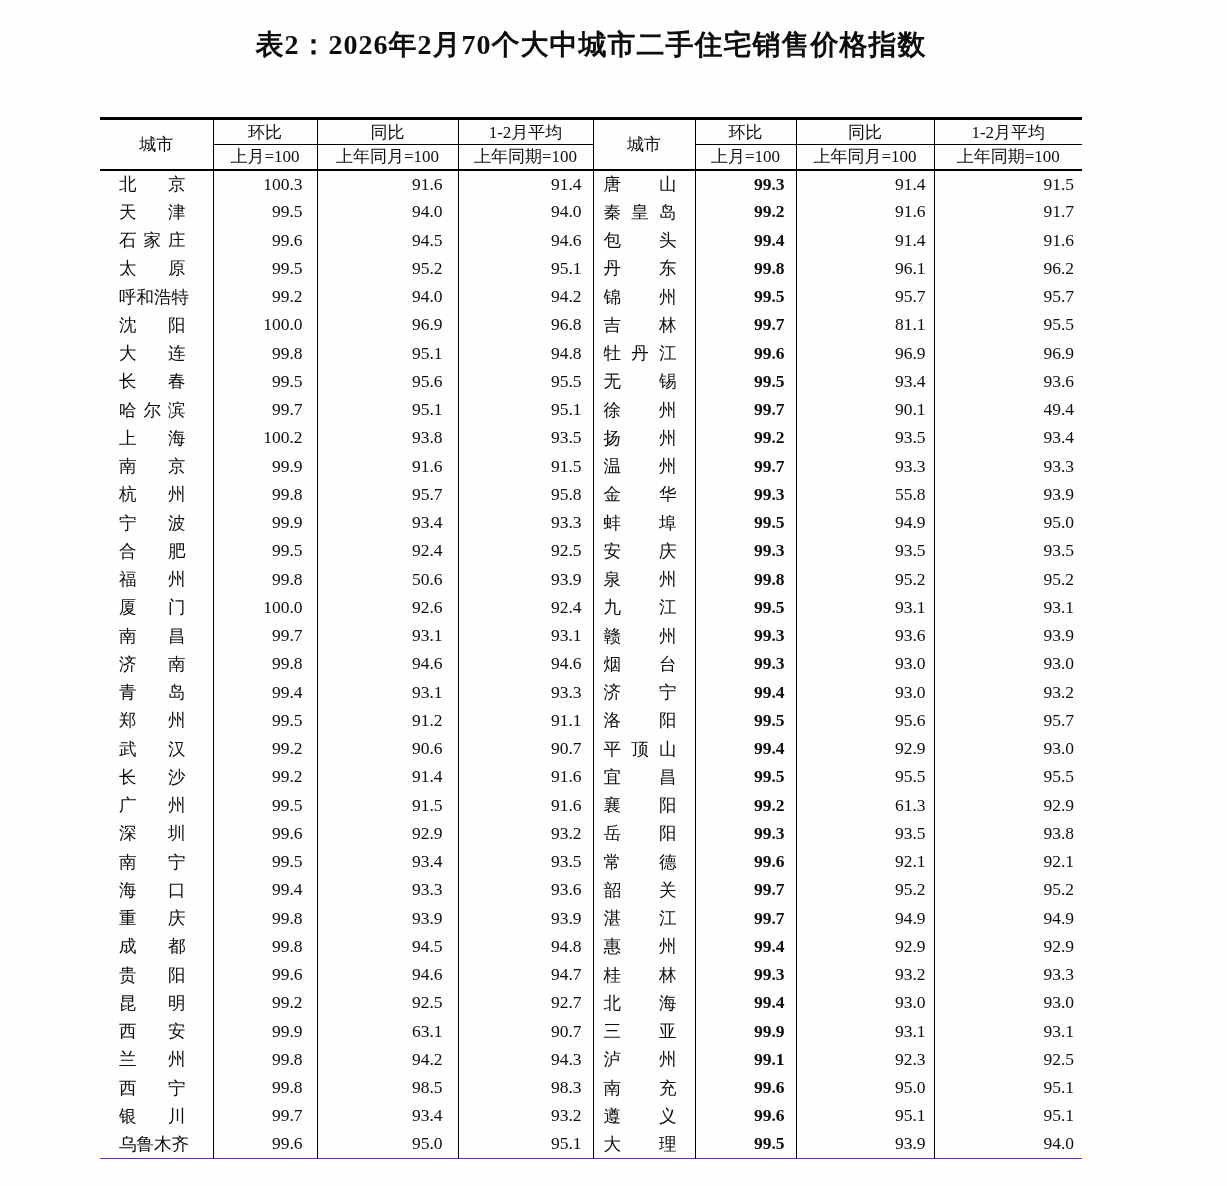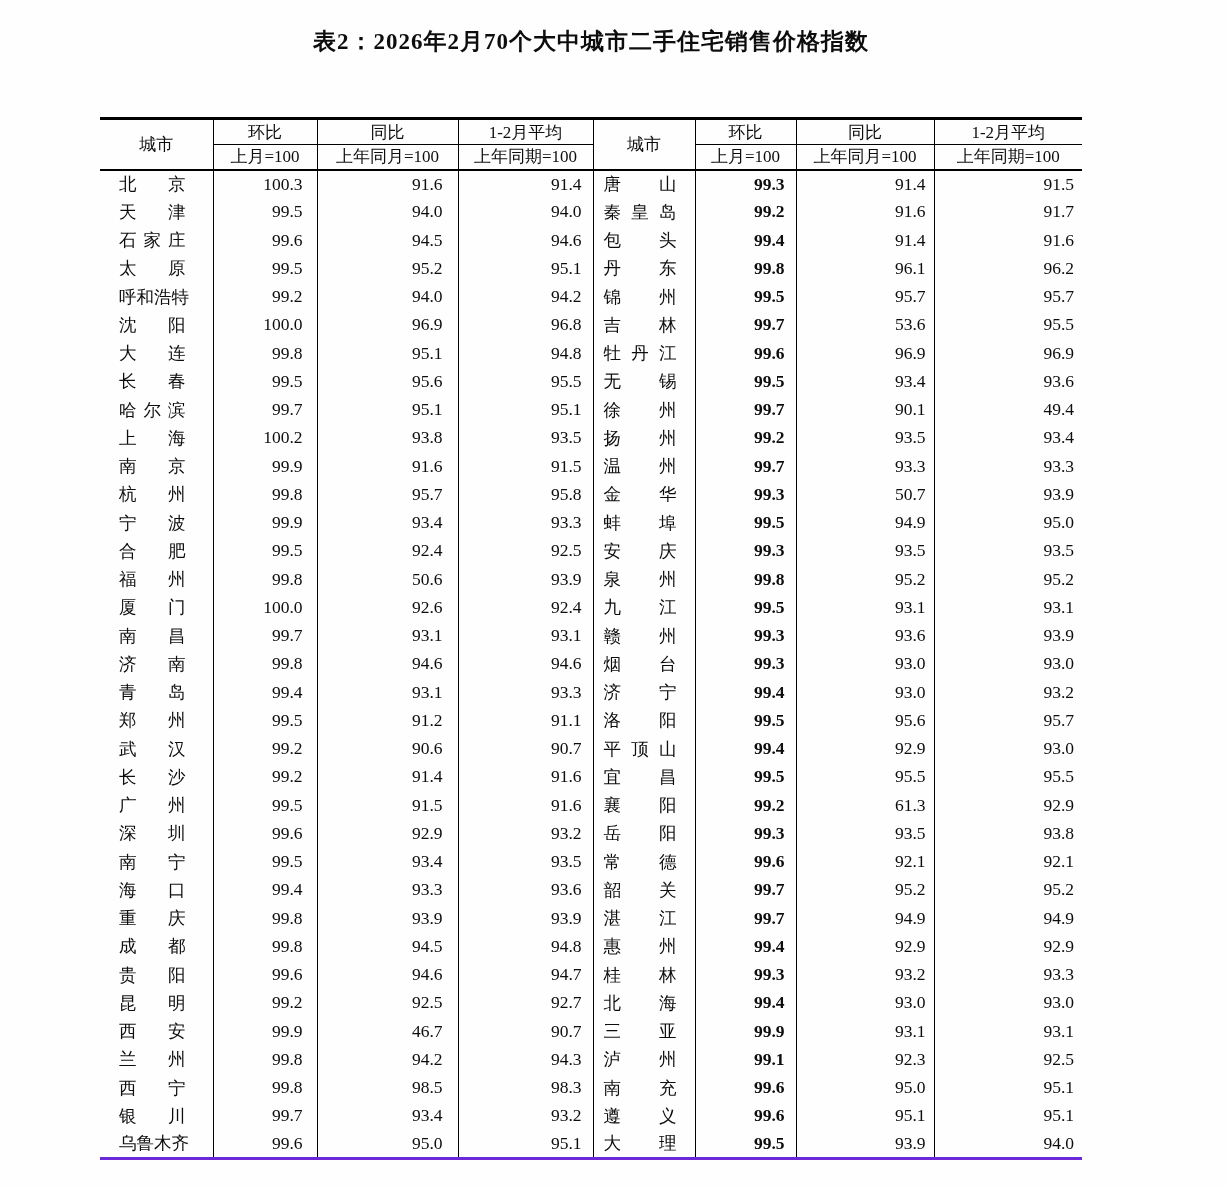--- a/index.html
+++ b/index.html
@@ -12,34 +12,34 @@
     font-family: "Liberation Serif", "DejaVu Serif", serif;
     color: #0d0d0d;
     overflow: hidden;
   }
   .title {
     position: absolute;
     top: 26px;
     left: 100px;
     width: 982px;
     text-align: center;
-    font-size: 23px;
+    font-size: 28px;
     font-weight: bold;
     letter-spacing: 1px;
     white-space: nowrap;
   }
   table.idx {
     position: absolute;
     left: 100px;
     top: 117px;
     width: 982px;
     border-collapse: collapse;
     table-layout: fixed;
     border-top: 3px solid #000;
-    border-bottom: 3px solid #6d28d9;
+    border-bottom: 1px solid #6d28d9;
     font-size: 17.5px;
   }
   th { font-weight: normal; text-align: center; font-size: 17px; }
   thead tr.h1 th { height: 26px; }
   thead tr.h2 th { height: 25px; margin-left: 24px; }
   
   .vl { border-left: 1.5px solid #000; }
   
   thead tr.h1 th.grp { border-bottom: 1px solid #000; }
   
@@ -214,21 +214,21 @@
           <td class="num c1 vl">100.0</td>
           <td class="num c2 vl">96.9</td>
           <td class="num c3 vl">96.8</td>
           <td class="city c4 vl">
             <span class="just">
               <span>吉</span>
               <span>林</span>
             </span>
           </td>
           <td class="num c5 vl">99.7</td>
-          <td class="num c6 vl">53.6</td>
+          <td class="num c6 vl">81.1</td>
           <td class="num c7 vl">95.5</td>
         </tr>
         <tr>
           <td class="city c0">
             <span class="just">
               <span>大</span>
               <span>连</span>
             </span>
           </td>
           <td class="num c1 vl">99.8</td>
@@ -336,21 +336,21 @@
           <td class="num c1 vl">99.8</td>
           <td class="num c2 vl">95.7</td>
           <td class="num c3 vl">95.8</td>
           <td class="city c4 vl">
             <span class="just">
               <span>金</span>
               <span>华</span>
             </span>
           </td>
           <td class="num c5 vl">99.3</td>
-          <td class="num c6 vl">50.7</td>
+          <td class="num c6 vl">55.8</td>
           <td class="num c7 vl">93.9</td>
         </tr>
         <tr>
           <td class="city c0">
             <span class="just">
               <span>宁</span>
               <span>波</span>
             </span>
           </td>
           <td class="num c1 vl">99.9</td>
@@ -708,21 +708,21 @@
           <td class="num c7 vl">93.0</td>
         </tr>
         <tr>
           <td class="city c0">
             <span class="just">
               <span>西</span>
               <span>安</span>
             </span>
           </td>
           <td class="num c1 vl">99.9</td>
-          <td class="num c2 vl">46.7</td>
+          <td class="num c2 vl">63.1</td>
           <td class="num c3 vl">90.7</td>
           <td class="city c4 vl">
             <span class="just">
               <span>三</span>
               <span>亚</span>
             </span>
           </td>
           <td class="num c5 vl">99.9</td>
           <td class="num c6 vl">93.1</td>
           <td class="num c7 vl">93.1</td>

